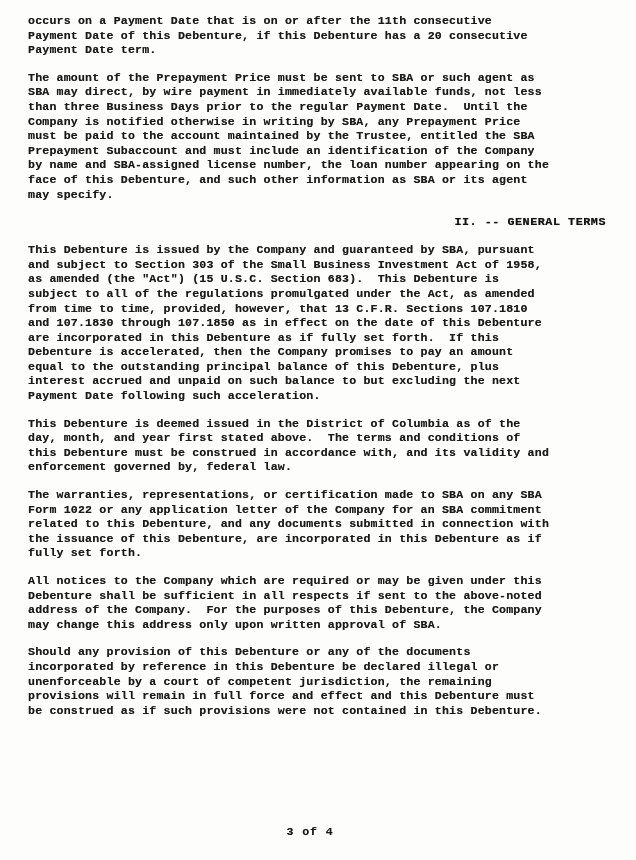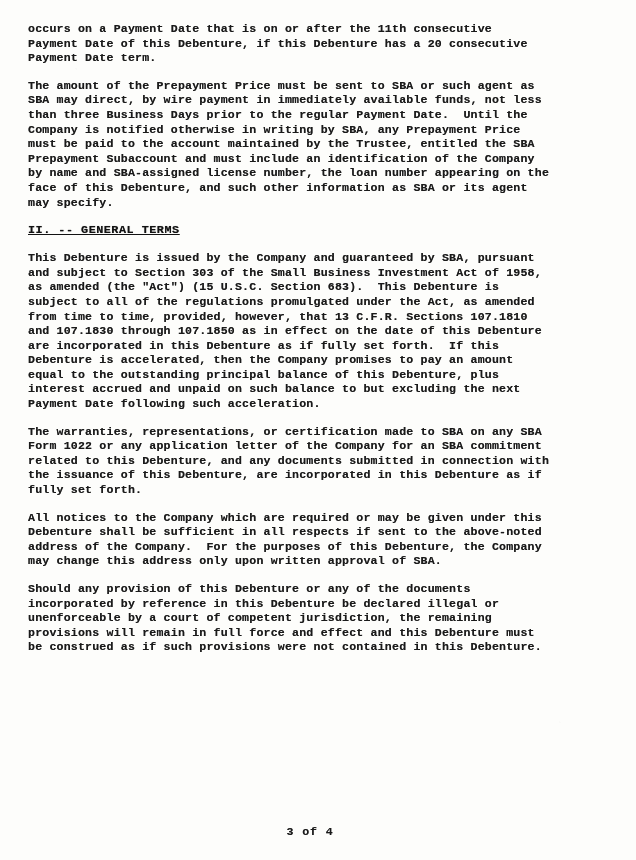--- a/index.html
+++ b/index.html
@@ -27,32 +27,32 @@
     font-size: 11.6px;
     line-height: 14.6px;
     letter-spacing: 0.18px;
     margin: 0 0 13px 0;
     white-space: pre-wrap;
     font-weight: 700;
     color: #1a1a1a;
     text-shadow: 0 0 0.6px rgba(0,0,0,0.55);
   }
   .para.first {
-    margin-top: 16px;
+    margin-top: 8px;
   }
   .heading {
     font-size: 11.8px;
     line-height: 15px;
     letter-spacing: 0.5px;
     font-weight: 700;
     margin: 4px 0 13px 0;
-    text-decoration: underline;
     white-space: pre-wrap;
     color: #121212;
     text-shadow: 0 0 0.7px rgba(0,0,0,0.6);
+    text-align: right;
   }
   .footer {
     position: absolute;
     left: 0;
     right: 16px;
     bottom: 22px;
     text-align: center;
     font-size: 11.6px;
     letter-spacing: 0.9px;
     font-weight: 700;
@@ -99,20 +99,24 @@
 as amended (the "Act") (15 U.S.C. Section 683).  This Debenture is
 subject to all of the regulations promulgated under the Act, as amended
 from time to time, provided, however, that 13 C.F.R. Sections 107.1810
 and 107.1830 through 107.1850 as in effect on the date of this Debenture
 are incorporated in this Debenture as if fully set forth.  If this
 Debenture is accelerated, then the Company promises to pay an amount
 equal to the outstanding principal balance of this Debenture, plus
 interest accrued and unpaid on such balance to but excluding the next
 Payment Date following such acceleration.</p>
 
+  <p class="para">This Debenture is deemed issued in the District of Columbia as of the
+day, month, and year first stated above.  The terms and conditions of
+this Debenture must be construed in accordance with, and its validity and
+enforcement governed by, federal law.</p>
 
   <p class="para">The warranties, representations, or certification made to SBA on any SBA
 Form 1022 or any application letter of the Company for an SBA commitment
 related to this Debenture, and any documents submitted in connection with
 the issuance of this Debenture, are incorporated in this Debenture as if
 fully set forth.</p>
 
   <p class="para">All notices to the Company which are required or may be given under this
 Debenture shall be sufficient in all respects if sent to the above-noted
 address of the Company.  For the purposes of this Debenture, the Company

